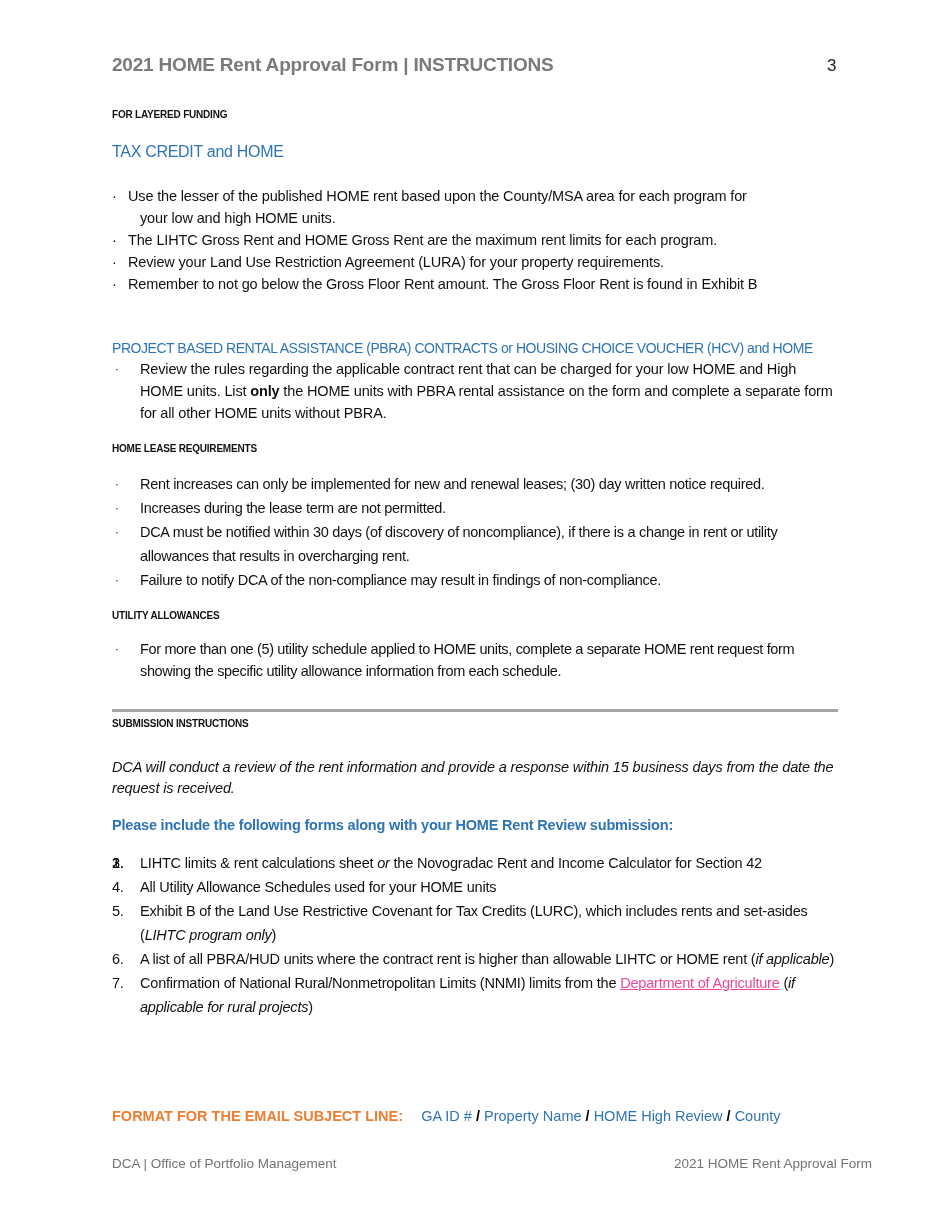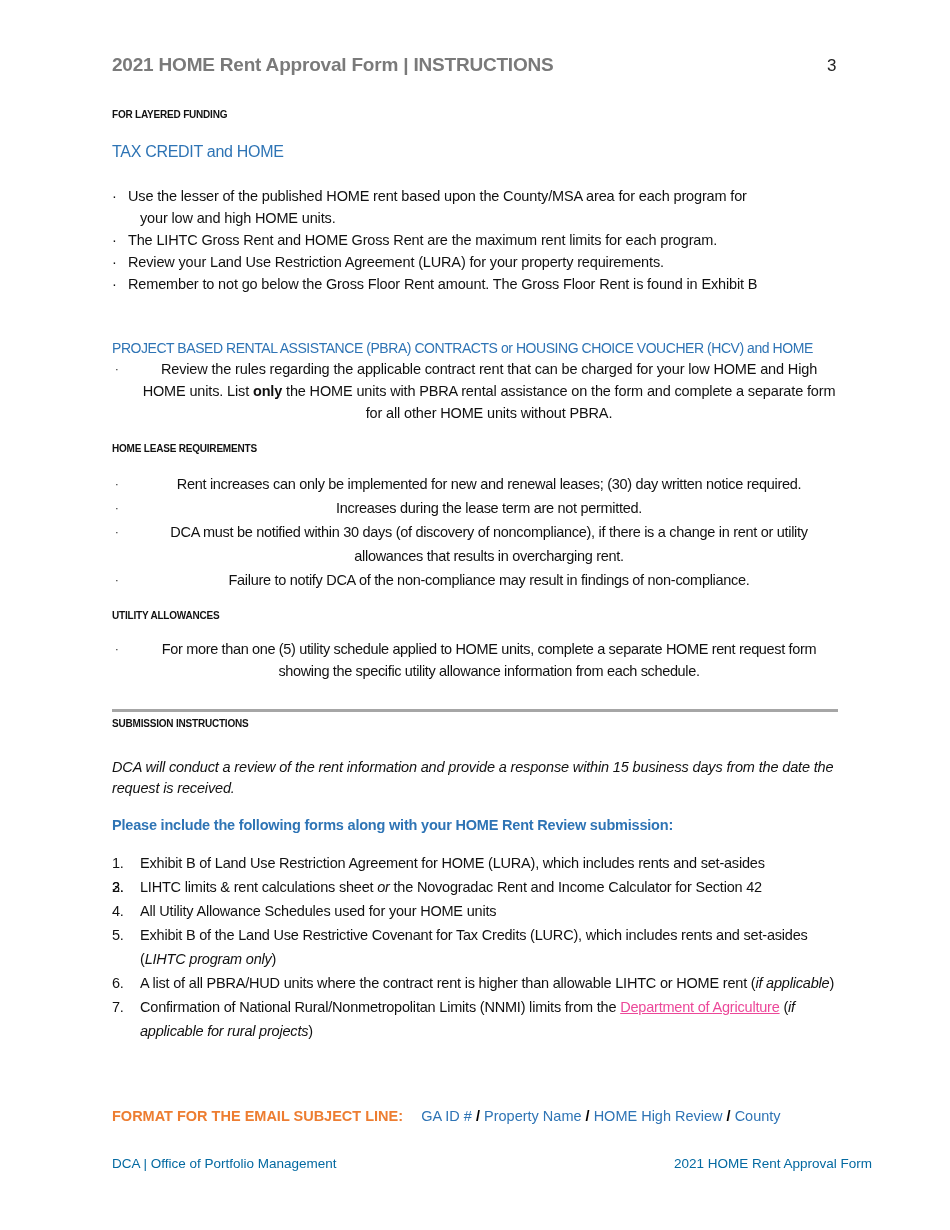--- a/index.html
+++ b/index.html
@@ -7,32 +7,32 @@
          font-family: "Liberation Sans", sans-serif; color: #000; }
   .hdr-title { position: absolute; left: 112px; top: 54px; font-size: 19px; font-weight: bold;
                color: #7a7a7a; letter-spacing: -0.2px; }
   .hdr-page { position: absolute; left: 827px; top: 56px; font-size: 17px; color: #222; }
   .abs { position: absolute; left: 112px; }
   .h-sec { font-size: 10px; font-weight: bold; color: #111; letter-spacing: -0.2px; }
   .h-sub { font-size: 16px; color: #2e74b5; letter-spacing: -0.3px; }
   .txt { font-size: 14.5px; line-height: 22px; color: #111; letter-spacing: -0.15px; }
   ul.bl { list-style: none; margin: 0; padding: 0; }
   ul.bl li { position: relative; }
-  .b2 li { padding-left: 28px; text-align: center; }
+  .b2 li { padding-left: 28px; }
   .b2 li::before { content: "·"; position: absolute; left: 3px; top: 0; font-size: 11px; }
   .rule { position: absolute; left: 112px; top: 709px; width: 726px; height: 3px; background: #a6a6a6; }
   ol.num { list-style: none; margin: 0; padding: 0; }
   ol.num li { position: relative; padding-left: 28px; }
   ol.num li .n { position: absolute; left: 0; top: 0; }
   a.lnk { color: #ec4899; text-decoration: underline; }
   .email { font-size: 14.5px; }
   .email .lbl { color: #ed7d31; font-weight: bold; text-align: center; }
   .email .fld { color: #2e74b5; }
   .email .sep { color: #000; font-weight: bold; }
-  .foot { position: absolute; top: 1156px; font-size: 13.5px; color: #0369a1; }
+  .foot { position: absolute; top: 1156px; font-size: 13.5px; color: #737373; }
 </style>
 </head>
 <body>
 
 <div class="hdr-title">2021 HOME Rent Approval Form | INSTRUCTIONS</div>
 <div class="hdr-page">3</div>
 
 <div class="abs h-sec" style="top:109px;">FOR LAYERED FUNDING</div>
 <div class="abs h-sub" style="top:143px;">TAX CREDIT and HOME</div>
 
@@ -74,21 +74,21 @@
   <li>For more than one (5) utility schedule applied to HOME units, complete a separate HOME rent request form showing the specific utility allowance information from each schedule.</li>
 </ul>
 
 <div class="rule"></div>
 
 <div class="abs h-sec" style="top:718px;">SUBMISSION INSTRUCTIONS</div>
 <div class="abs txt" style="top:757px; width:726px; font-style:italic; line-height:21px;">DCA will conduct a review of the rent information and provide a response within 15 business days from the date the request is received.</div>
 <div class="abs" style="top:817px; font-size:14.5px; font-weight:bold; color:#2e74b5; letter-spacing:-0.2px;">Please include the following forms along with your HOME Rent Review submission:</div>
 
 <ol class="abs num txt" style="top:851px; width:726px; line-height:24px; letter-spacing:-0.2px;">
-  <li><span class="n">1.</span><span>Exhibit B  of Land Use Restriction Agreement for HOME (LURA), which includes rents and set-asides</span></li>
+  <li><span class="n">1.</span></li>
   <li><span class="n">2.</span></li>
   <li><span class="n">3.</span><span>LIHTC limits &amp; rent calculations sheet </span><i>or</i><span> the Novogradac Rent and Income Calculator for Section 42</span></li>
   <li><span class="n">4.</span><span>All Utility Allowance Schedules used for your HOME units</span></li>
   <li><span class="n">5.</span><span>Exhibit B of the Land Use Restrictive Covenant for Tax Credits (LURC), which includes rents and set-asides (</span><i>LIHTC program only</i><span>)</span></li>
   <li><span class="n">6.</span><span>A list of all PBRA/HUD units where the contract rent is higher than allowable LIHTC or HOME rent (</span><i>if applicable</i><span>)</span></li>
   <li><span class="n">7.</span><span>Confirmation of National Rural/Nonmetropolitan Limits (NNMI) limits from the </span><a class="lnk" href="#">Department of Agriculture</a><span> (</span><i>if applicable for rural projects</i><span>)</span></li>
 </ol>
 
 <div class="abs email" style="top:1108px;">
   <span class="lbl">FORMAT FOR THE EMAIL SUBJECT LINE:</span>

